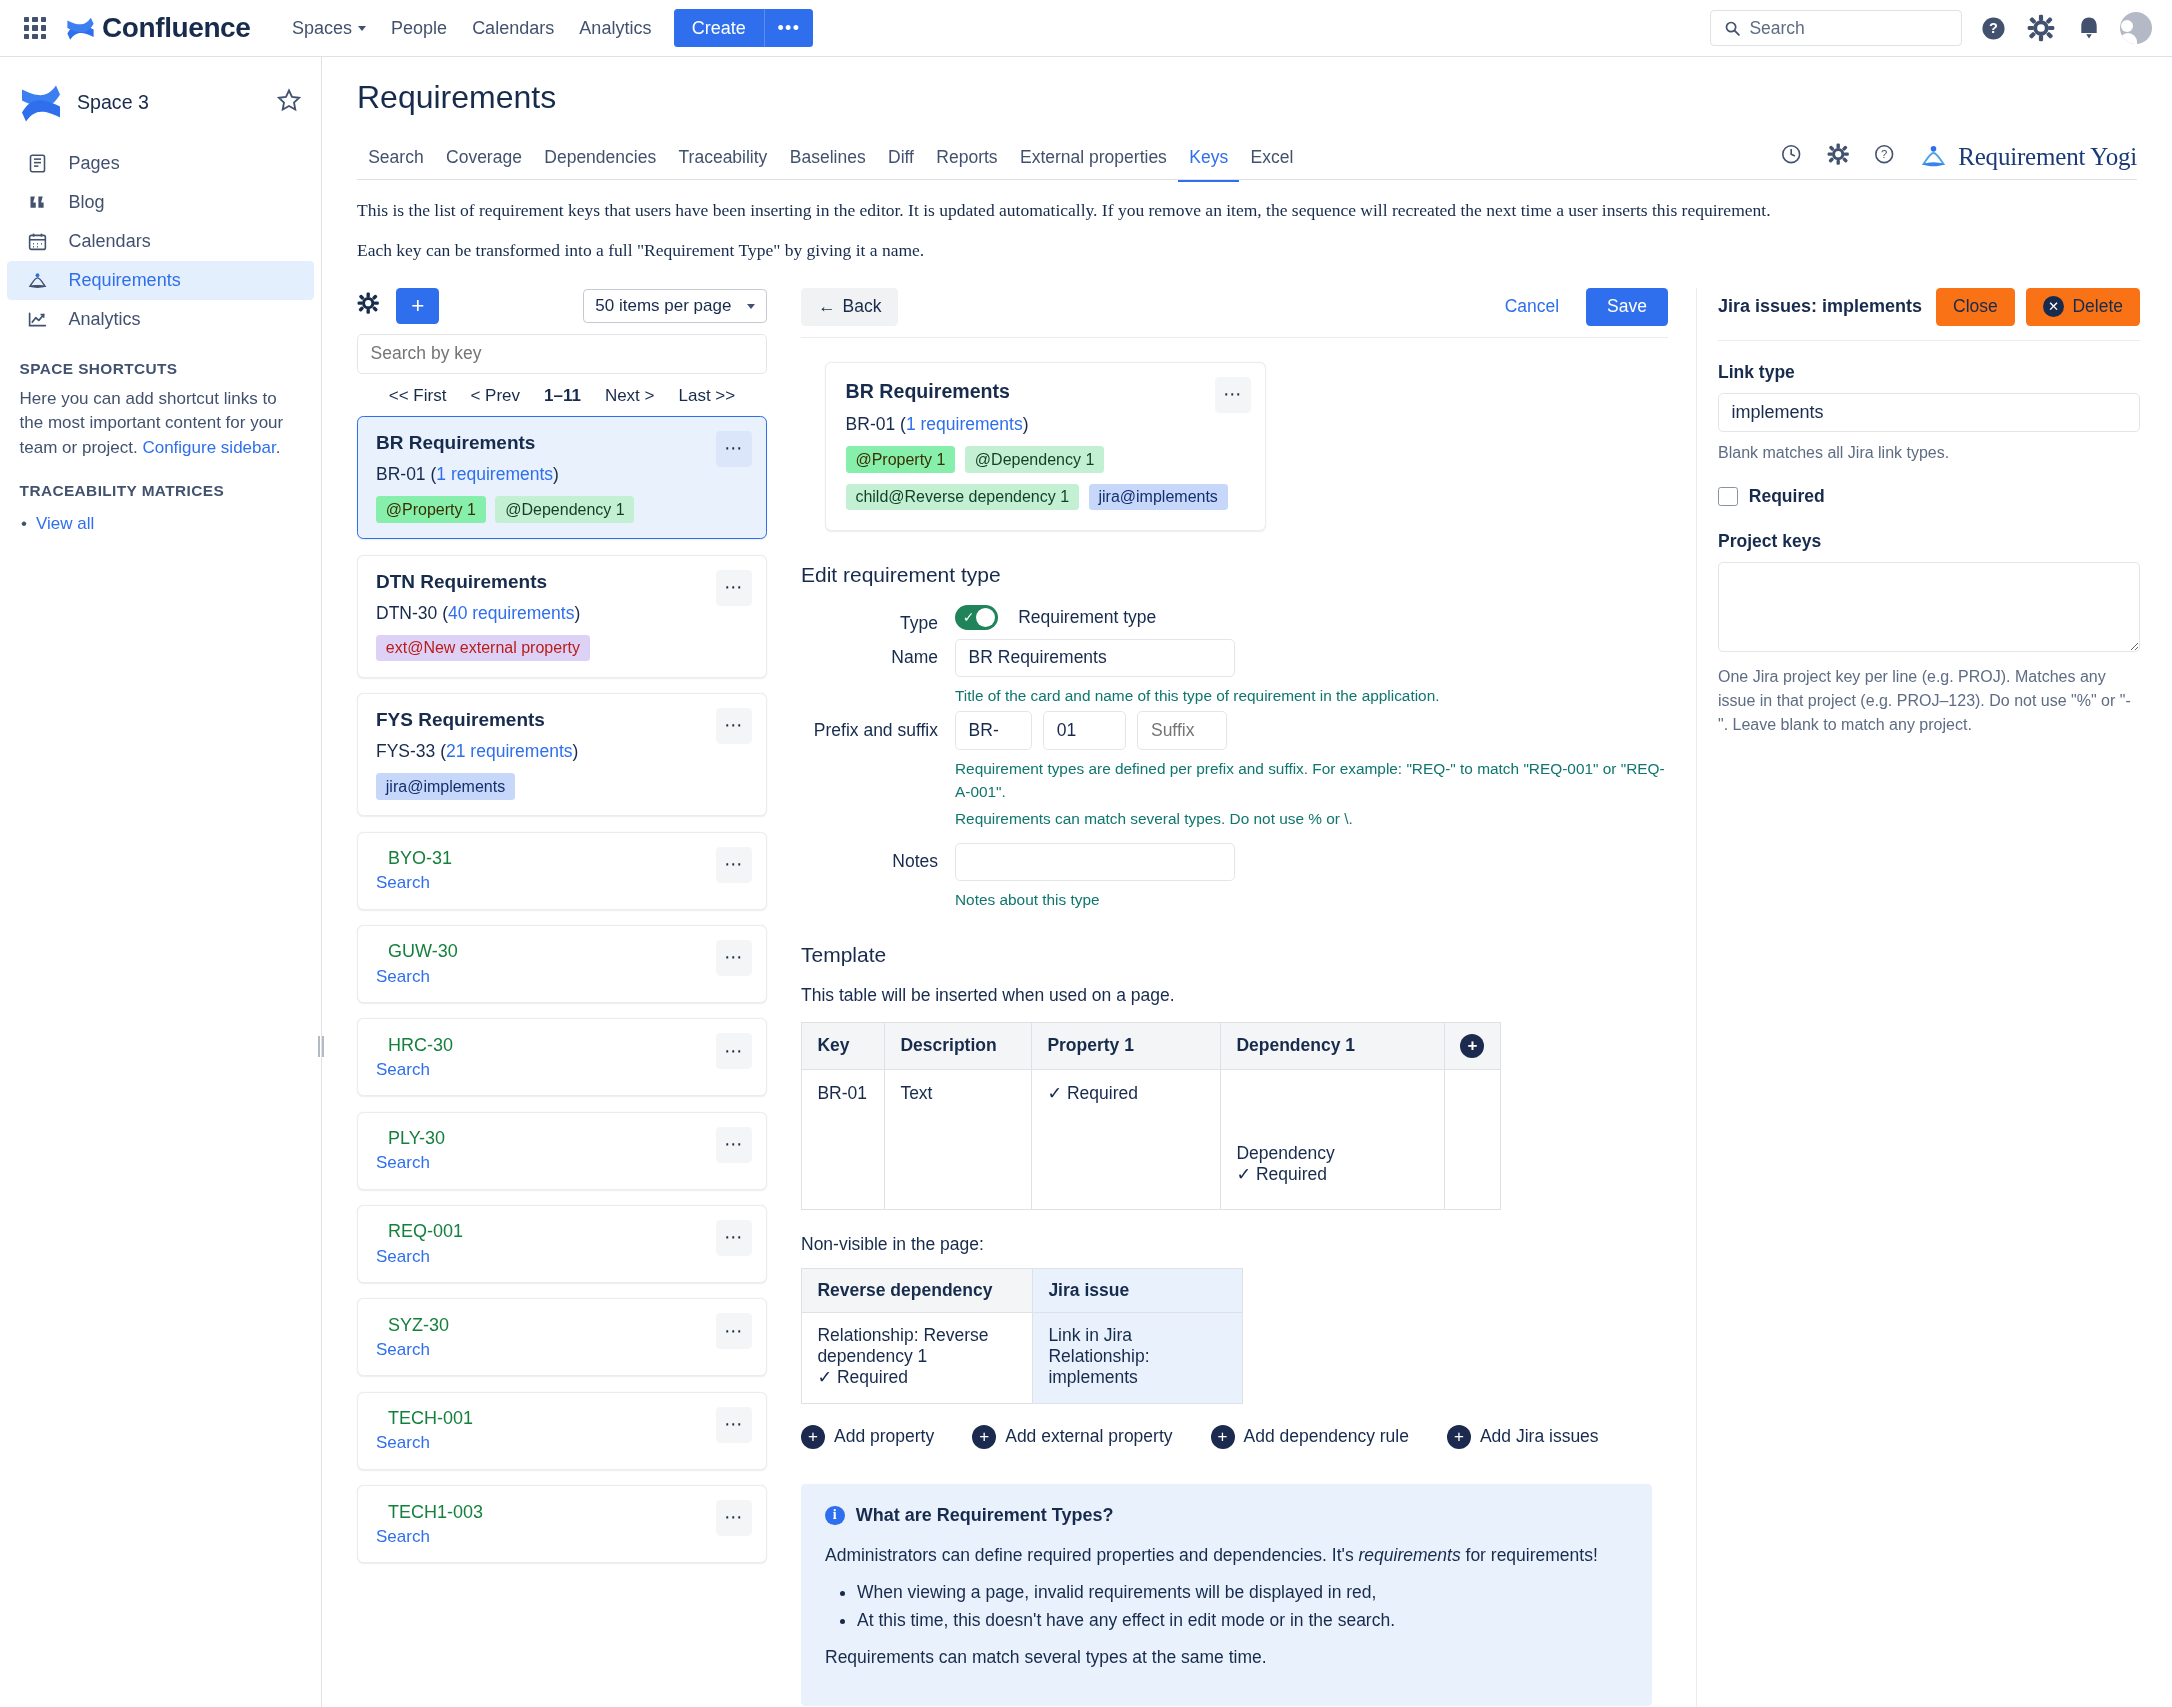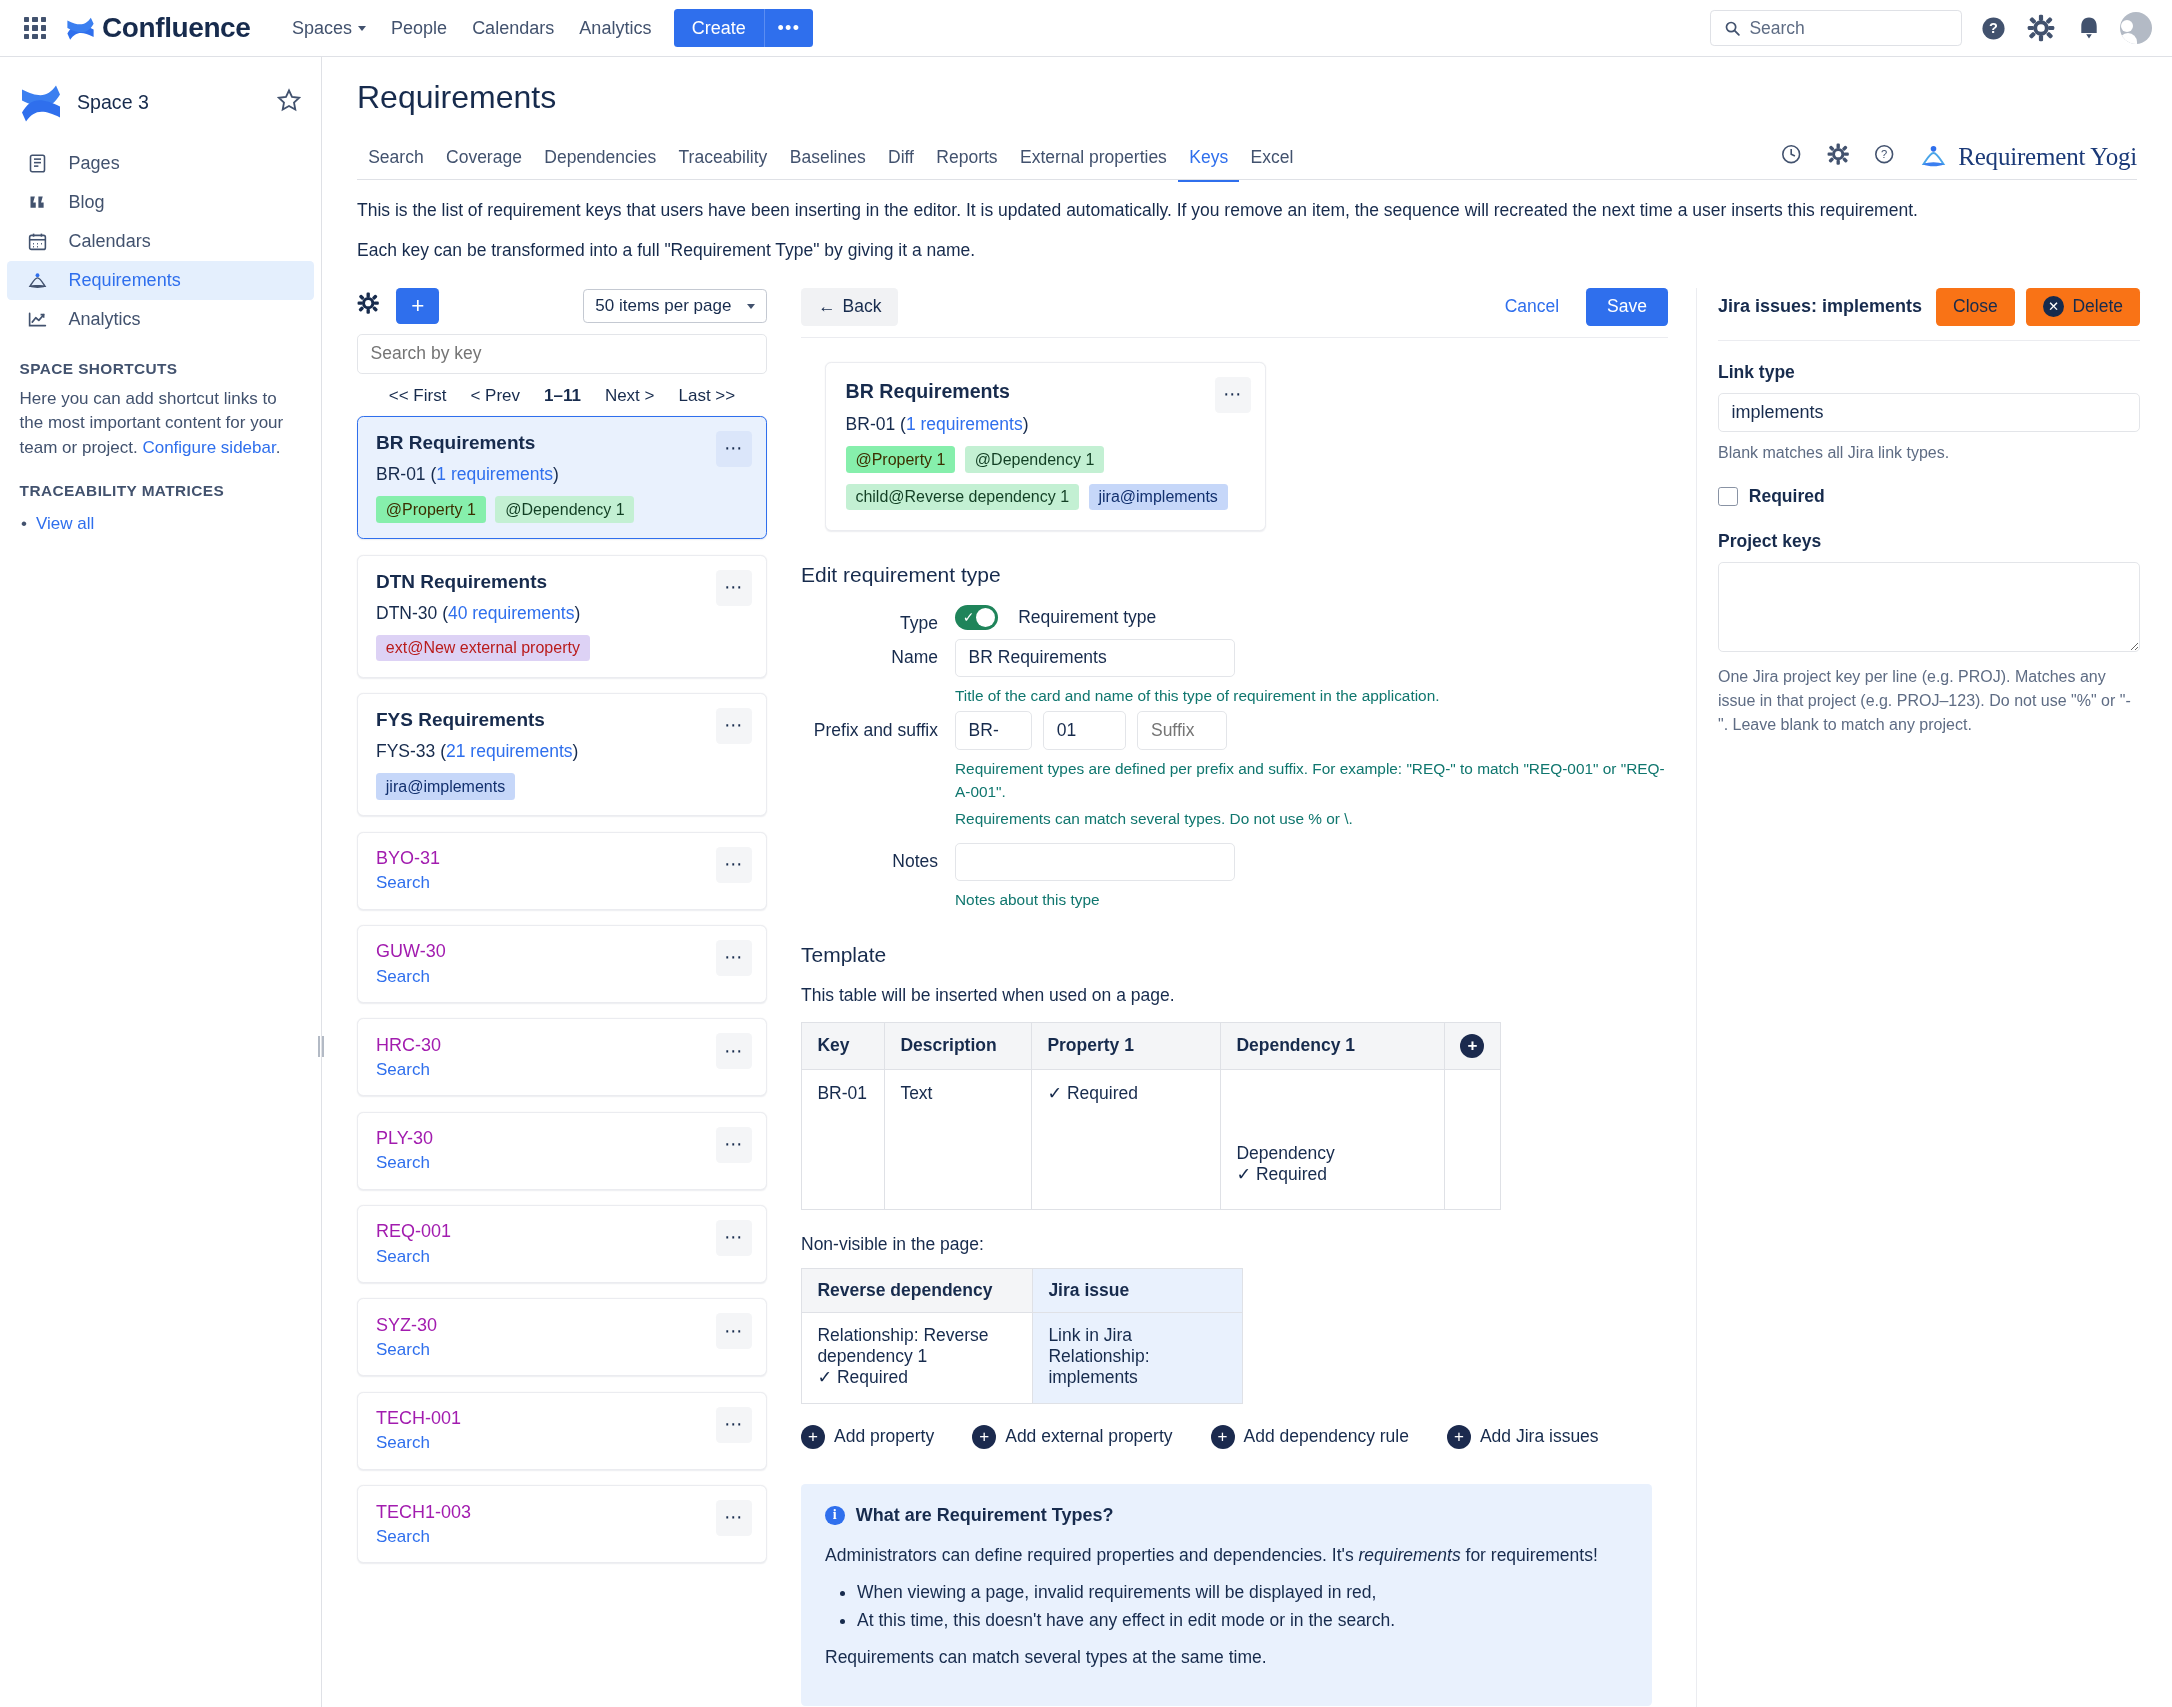--- a/index.html
+++ b/index.html
@@ -101,21 +101,21 @@
   .tabs { display: flex; gap: 0; }
   .tab {
     font-size: 17.5px; color: #42526e; padding: 7px 11.2px 11.2px 11.2px; cursor: pointer;
     border-bottom: 2.8px solid transparent; margin-bottom: -2.1px; white-space: nowrap;
   }
   .tab.active { color: #2f6fed; border-bottom-color: #2f6fed; font-weight: 400; }
   .brandmark { margin-left: auto; display: flex; align-items: center; gap: 24px; padding-bottom: 8.4px;}
   .ry-logo { display: flex; align-items: center; gap: 9.8px; cursor: pointer; }
   .ry-text { font-family: "Liberation Serif", serif; font-size: 25px; color: #1b3a78; letter-spacing: -0.2px;}
 
-  .intro { padding: 18px 35px 0 35px; }
+  .intro { padding: 18px 35px 0 35px; font-family: Liberation Serif, serif; }
   .intro p { font-size: 17.5px; color: #172b4d; margin: 0 0 15.4px 0; line-height: 1.4; }
 
   
   .body-cols { display: flex; flex: 1; min-height: 0; padding: 9.8px 0 0 0; }
 
   
   .keys-col { width: 462px; min-width: 462px; padding: 0 17px 0 35px; }
   .keys-toolbar { display: flex; align-items: center; gap: 17px; }
   .gear-plain { cursor: pointer; }
   .btn-add {
@@ -136,21 +136,21 @@
   .pager span { cursor: pointer; white-space: nowrap; }
   .pager .current { font-weight: 700; cursor: default; }
 
   .key-card {
     border: 1.4px solid #ebecf0; border-radius: 6.3px; background: #fff; padding: 15.4px 18px;
     margin-bottom: 15.4px; position: relative; cursor: pointer; box-shadow: 0 0.7px 1.4px rgba(9,30,66,.08);
   }
   .key-card.selected { background: #e9f1fd; border-color: #2f6fed; }
   .key-card .kc-title { font-size: 19px; font-weight: 700; color: #172b4d; margin-bottom: 9.8px; }
   .key-card .kc-sub { font-size: 17.5px; color: #172b4d; }
-  .key-card .kc-plain { font-size: 18px; color: #a21caf; margin-bottom: 4.2px;}
+  .key-card .kc-plain { font-size: 18px; color: #15803d; margin-bottom: 4.2px; margin-left: 12px;}
   .kc-menu {
     position: absolute; right: 14px; top: 14px; width: 36px; height: 36px; border-radius: 4.2px;
     background: #f4f5f7; display: flex; align-items: center; justify-content: center;
     color: #172b4d; font-size: 18px; letter-spacing: 1.4px; cursor: pointer; line-height: 0.3;
   }
   .key-card.selected .kc-menu { background: #dbe6fa; }
   .tags { display: flex; flex-wrap: wrap; gap: 9.8px; margin-top: 11.2px; }
   .tag { font-size: 16px; padding: 4.2px 9.8px; border-radius: 3.5px; white-space: nowrap; }
   .tag.yellow { background: #86efac; color: #3c2f00; }
   .tag.green { background: #c3f0d3; color: #123f24; }

